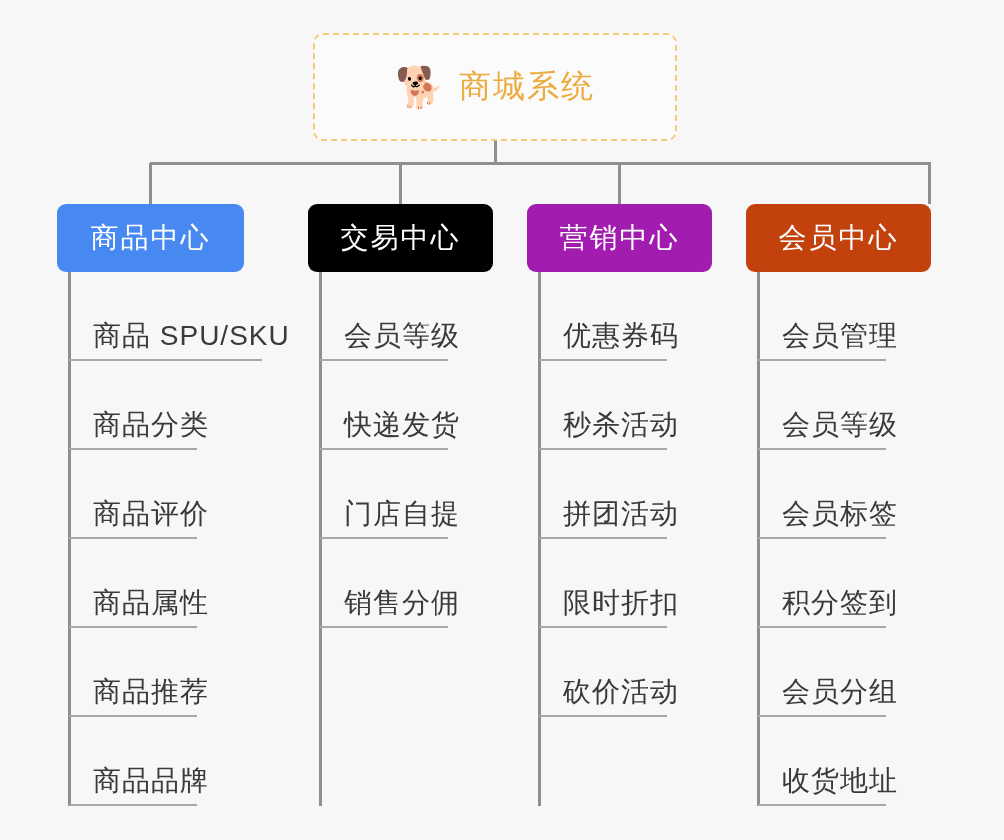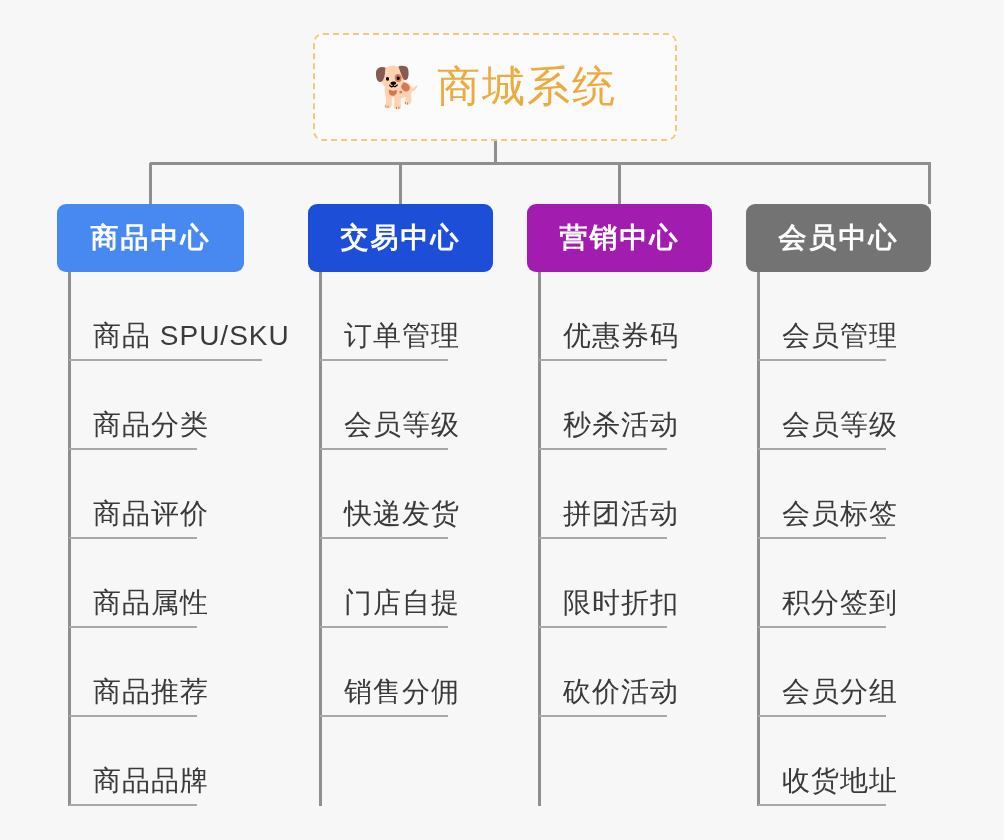--- a/index.html
+++ b/index.html
@@ -35,21 +35,21 @@
     align-items: center;
     justify-content: center;
     gap: 14px;
   }
   .root-icon {
     font-size: 40px;
     line-height: 1;
     display: block;
   }
   .root-title {
-    font-size: 43px;
+    font-size: 32px;
     color: #ecab3f;
     letter-spacing: 2px;
     white-space: nowrap;
   }
 
   
   #connectors {
     position: absolute;
     left: 0;
     top: 0;
@@ -67,21 +67,20 @@
   .branch-box {
     height: 68px;
     border-radius: 9px;
     display: flex;
     align-items: center;
     justify-content: center;
     color: #ffffff;
     font-size: 28px;
     letter-spacing: 2px;
     box-sizing: border-box;
-    font-weight: bold;
   }
 
   .leaves {
     position: relative;
     margin-top: 0;
   }
   .leaf {
     position: relative;
     height: 89px;
   }
@@ -156,27 +155,23 @@
             <span class="leaf-label">商品推荐</span>
             <div class="leaf-underline" style="width: 128px;"></div>
           </div>
           <div class="leaf">
             <span class="leaf-label">商品品牌</span>
             <div class="leaf-underline" style="width: 128px;"></div>
           </div>
         </div>
       </div>
       <div class="branch" style="left: 308px; width: 185px;">
-        <div class="branch-box" style="background: #1d4ed8;">交易中心</div>
-        <div class="leaves">
-          <div class="leaf-spine" style="height: 534px;"></div>
-          <div class="leaf">
-            <span class="leaf-label">订单管理</span>
-            <div class="leaf-underline" style="width: 128px;"></div>
-          </div>
+        <div class="branch-box" style="background: #000000;">交易中心</div>
+        <div class="leaves">
+          <div class="leaf-spine" style="height: 534px;"></div>
           <div class="leaf">
             <span class="leaf-label">会员等级</span>
             <div class="leaf-underline" style="width: 128px;"></div>
           </div>
           <div class="leaf">
             <span class="leaf-label">快递发货</span>
             <div class="leaf-underline" style="width: 128px;"></div>
           </div>
           <div class="leaf">
             <span class="leaf-label">门店自提</span>
@@ -208,21 +203,21 @@
             <span class="leaf-label">限时折扣</span>
             <div class="leaf-underline" style="width: 128px;"></div>
           </div>
           <div class="leaf">
             <span class="leaf-label">砍价活动</span>
             <div class="leaf-underline" style="width: 128px;"></div>
           </div>
         </div>
       </div>
       <div class="branch" style="left: 746px; width: 185px;">
-        <div class="branch-box" style="background: #737373;">会员中心</div>
+        <div class="branch-box" style="background: #c2410c;">会员中心</div>
         <div class="leaves">
           <div class="leaf-spine" style="height: 534px;"></div>
           <div class="leaf">
             <span class="leaf-label">会员管理</span>
             <div class="leaf-underline" style="width: 128px;"></div>
           </div>
           <div class="leaf">
             <span class="leaf-label">会员等级</span>
             <div class="leaf-underline" style="width: 128px;"></div>
           </div>

